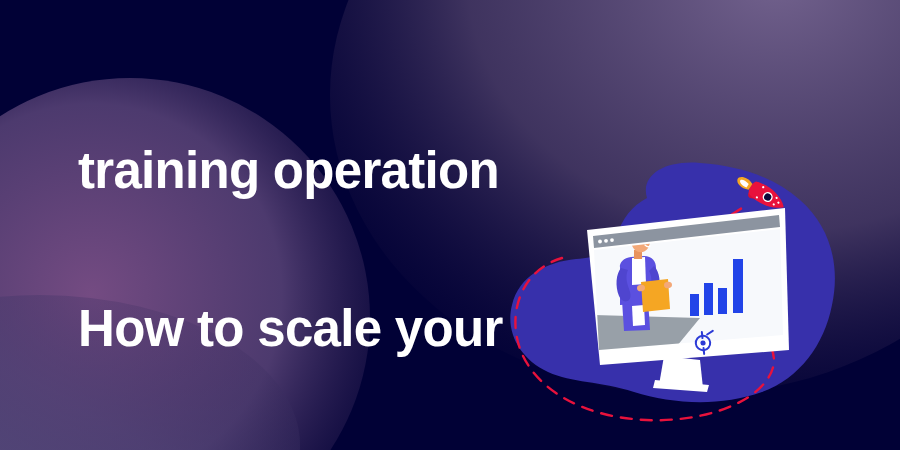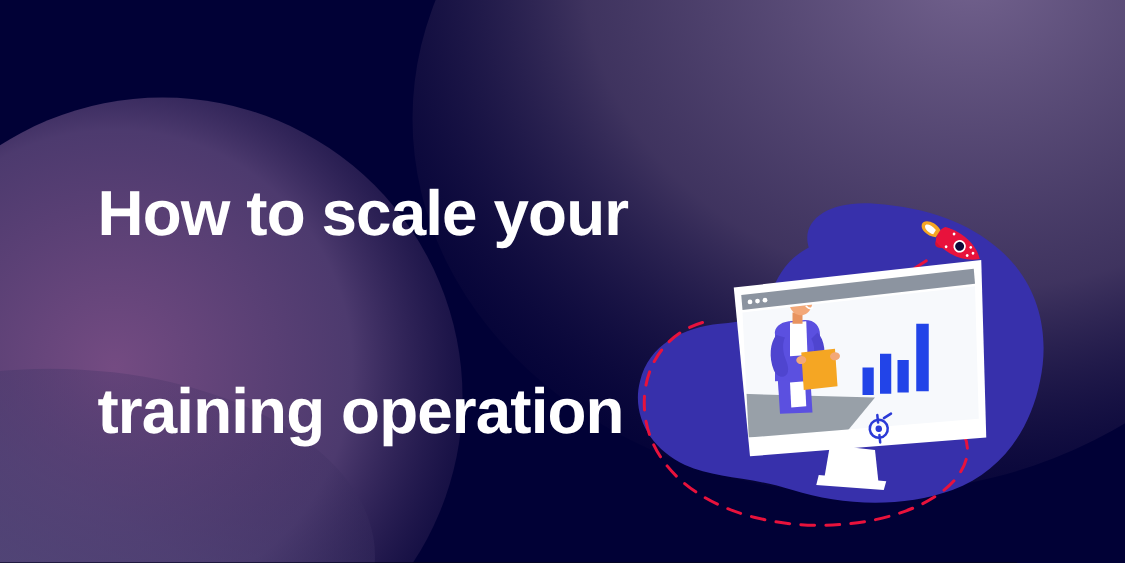--- a/index.html
+++ b/index.html
@@ -68,22 +68,22 @@
     <rect x="0" y="0" width="900" height="450" fill="#010136"></rect>
 
     <ellipse cx="690" cy="95" rx="360" ry="300" fill="url(#gradRight)"></ellipse>
 
     <circle cx="130" cy="318" r="240" fill="url(#gradLeft)"></circle>
 
     <ellipse cx="40" cy="445" rx="260" ry="150" fill="url(#gradBottomLeft)"></ellipse>
   </svg>
 
   <h1 id="headline">
+    <span class="hl-line">training operation</span>
     <span class="hl-line">How to scale your</span>
-    <span class="hl-line">training operation</span>
     <span class="hl-line">without creating</span>
     
   </h1>
 
   <svg id="art-svg" viewBox="0 0 900 450">
 
     <path d="M647,198
              C640,175 665,160 700,163
              C742,166 775,178 800,200
              C832,228 840,268 832,305

